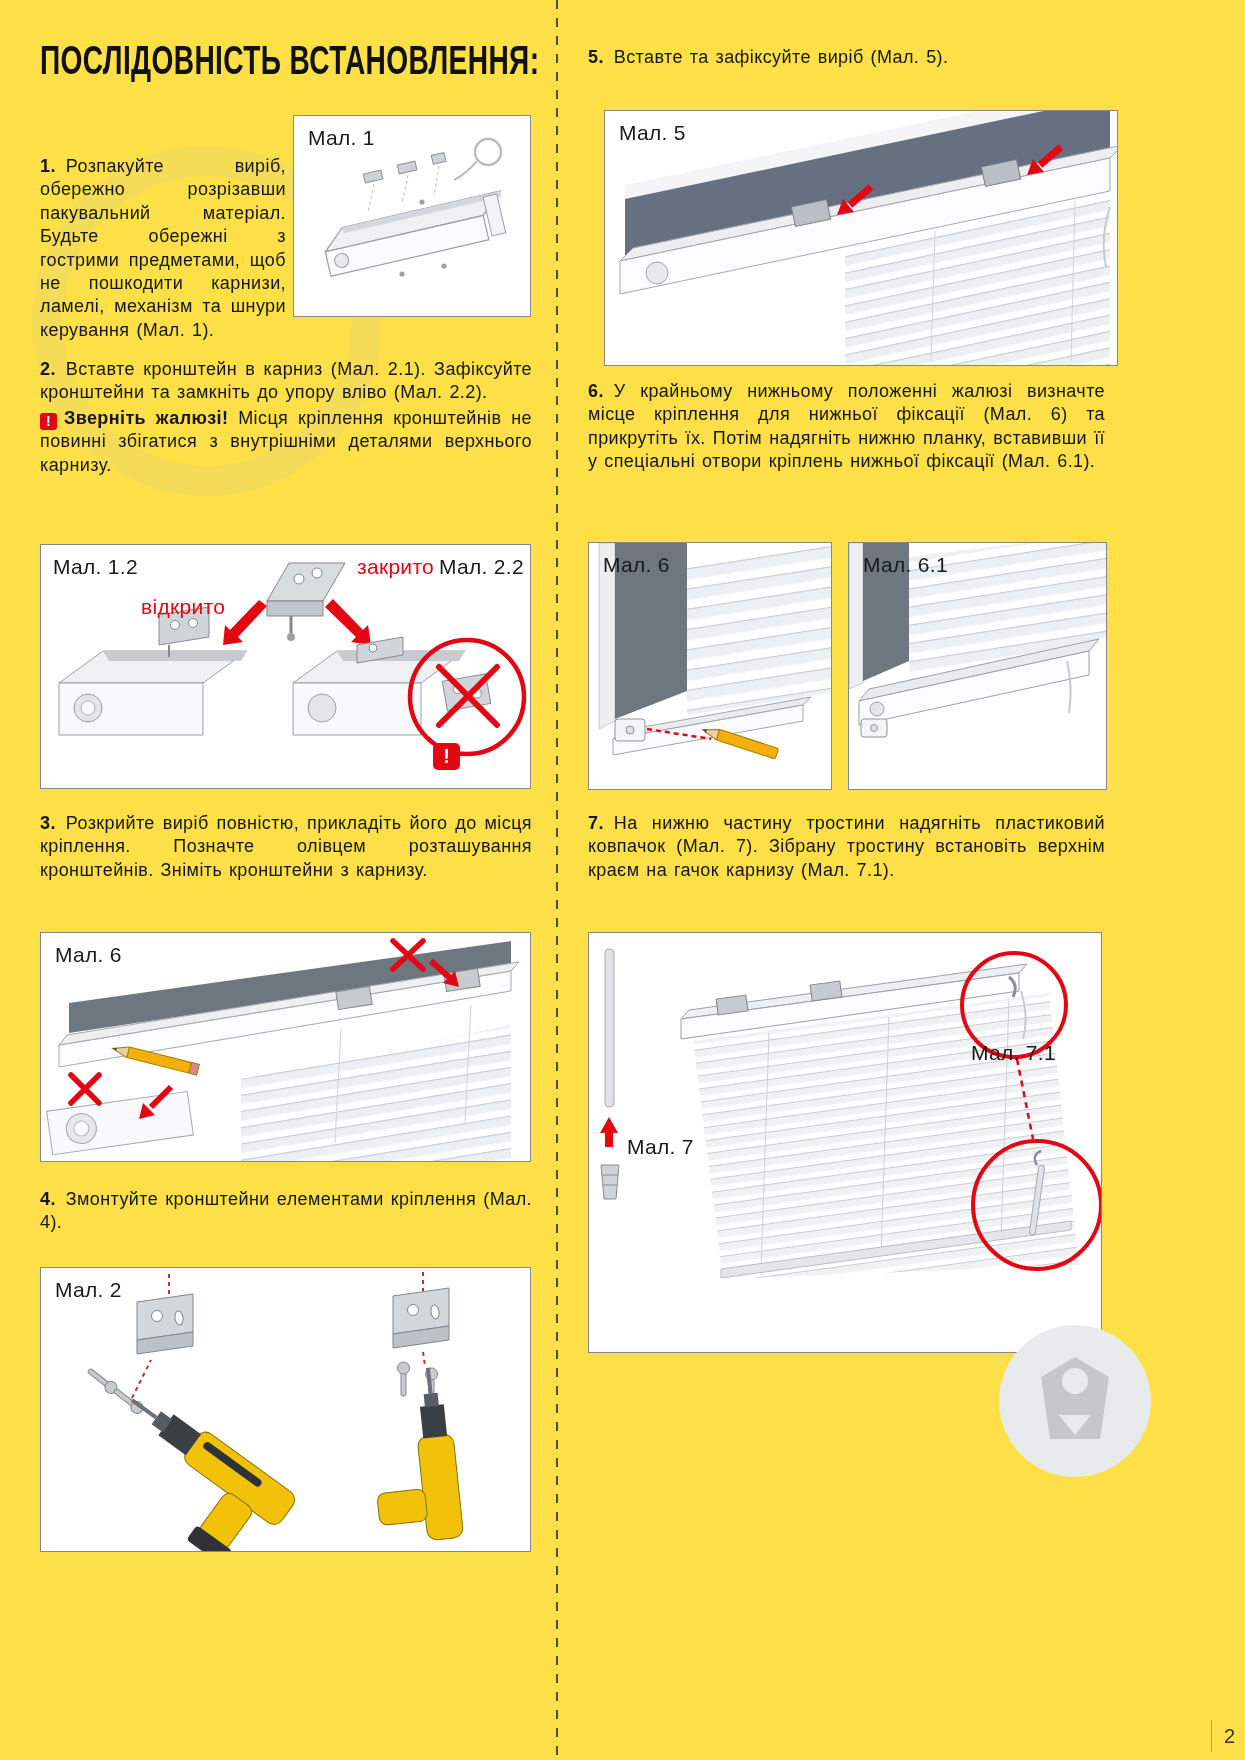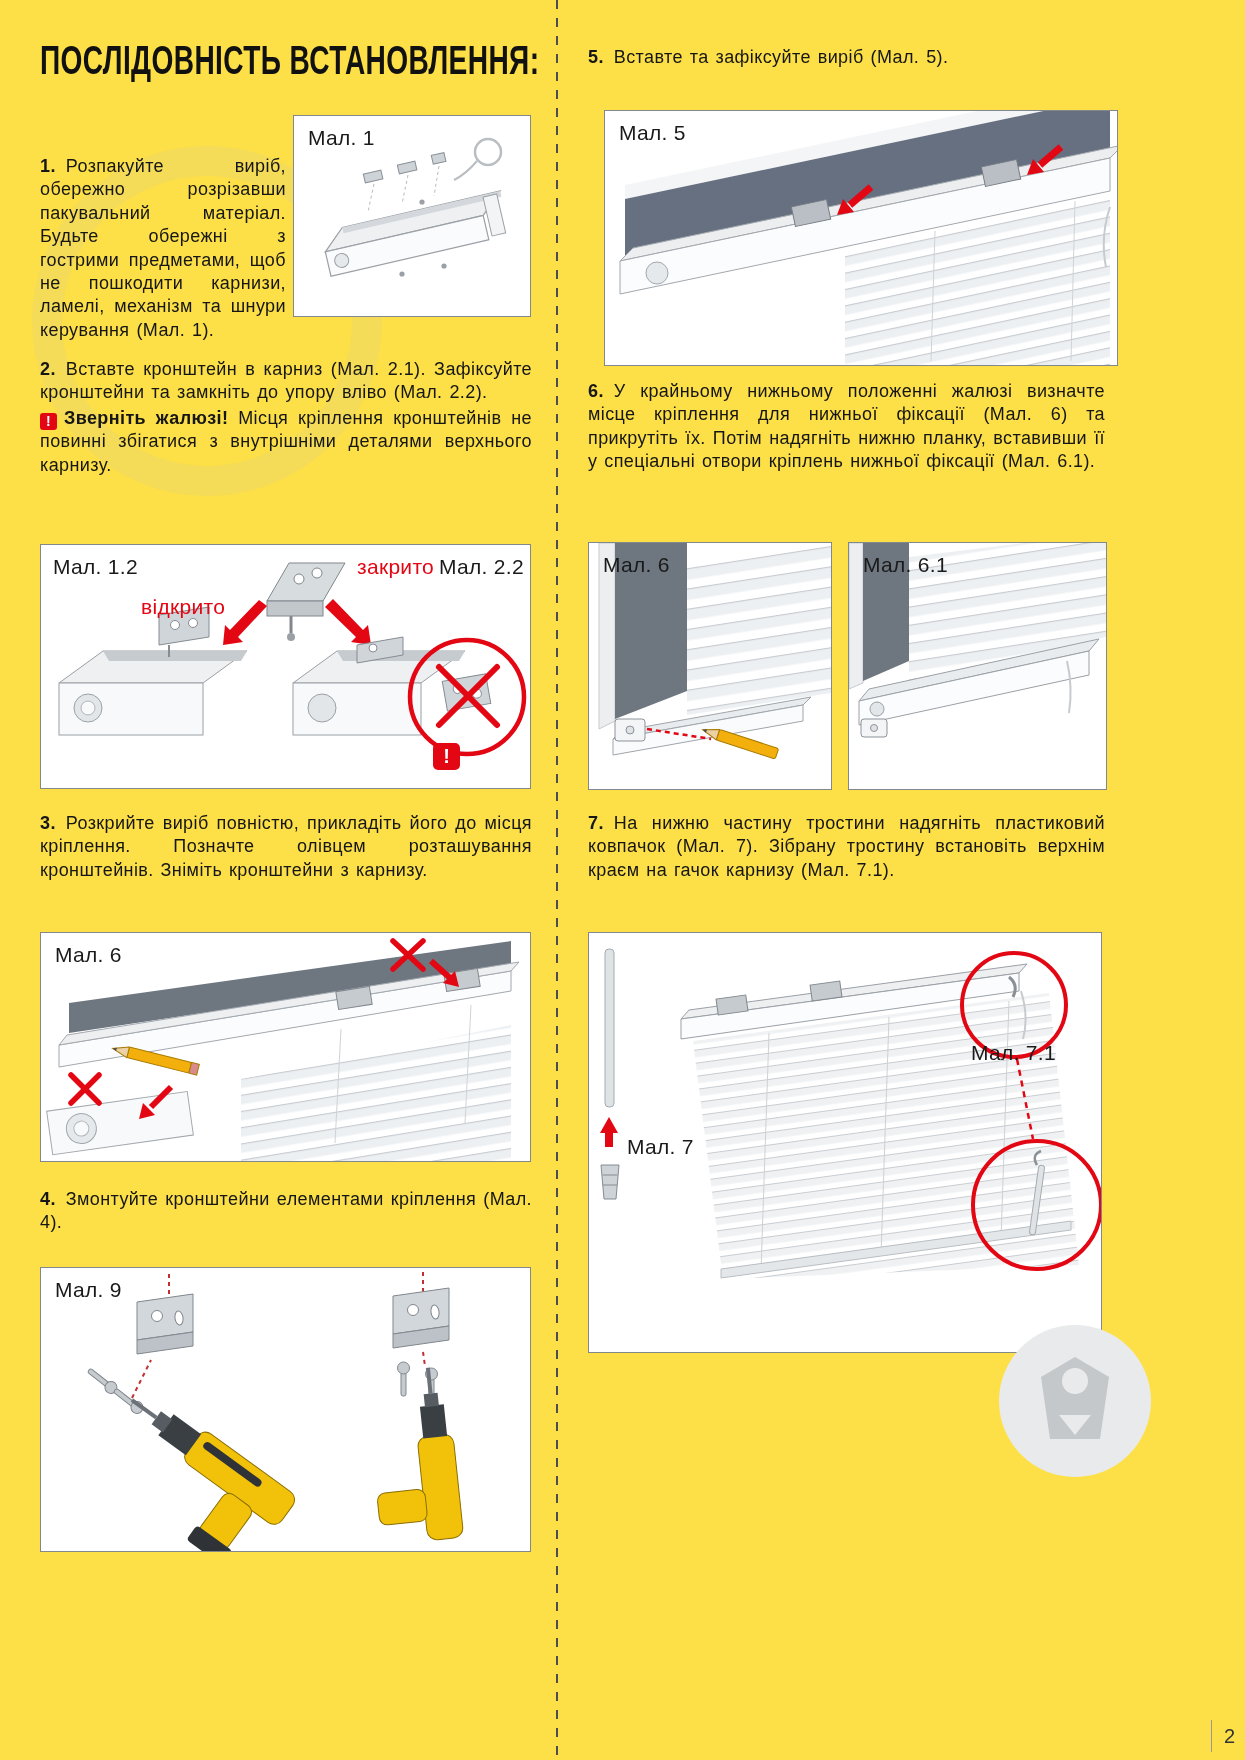--- a/index.html
+++ b/index.html
@@ -236,21 +236,21 @@
           <rect x="192" y="274" width="44" height="18" rx="4" fill="#2f3337"></rect>
         </g>
         <g transform="rotate(84 400 215)">
           <rect x="352" y="198" width="104" height="36" rx="10" fill="#f2c20a" stroke="#8a6d00"></rect>
           <rect x="322" y="204" width="32" height="24" fill="#3a3f44"></rect>
           <rect x="310" y="209" width="13" height="14" fill="#565c62"></rect>
           <line x1="310" y1="216" x2="284" y2="216" stroke="#6b7177" stroke-width="4"></line>
           <rect x="404" y="232" width="32" height="48" rx="8" fill="#f2c20a" stroke="#8a6d00"></rect>
         </g>
       </svg>
-      <div class="fig-label" style="top:10px;left:14px;">Мал. 9</div>
+      <div class="fig-label" style="top:10px;left:14px;">Мал. 2</div>
     </div>
   </div>
 
   <div class="col col-right">
 
     <div class="step-text" style="top:16px;left:0;width:517px;">
       <b class="step-num">5.</b><span>Вставте та зафіксуйте виріб (Мал. 5).</span>
     </div>
 
     <div class="figure" style="top:80px;left:16px;width:512px;height:254px;">

